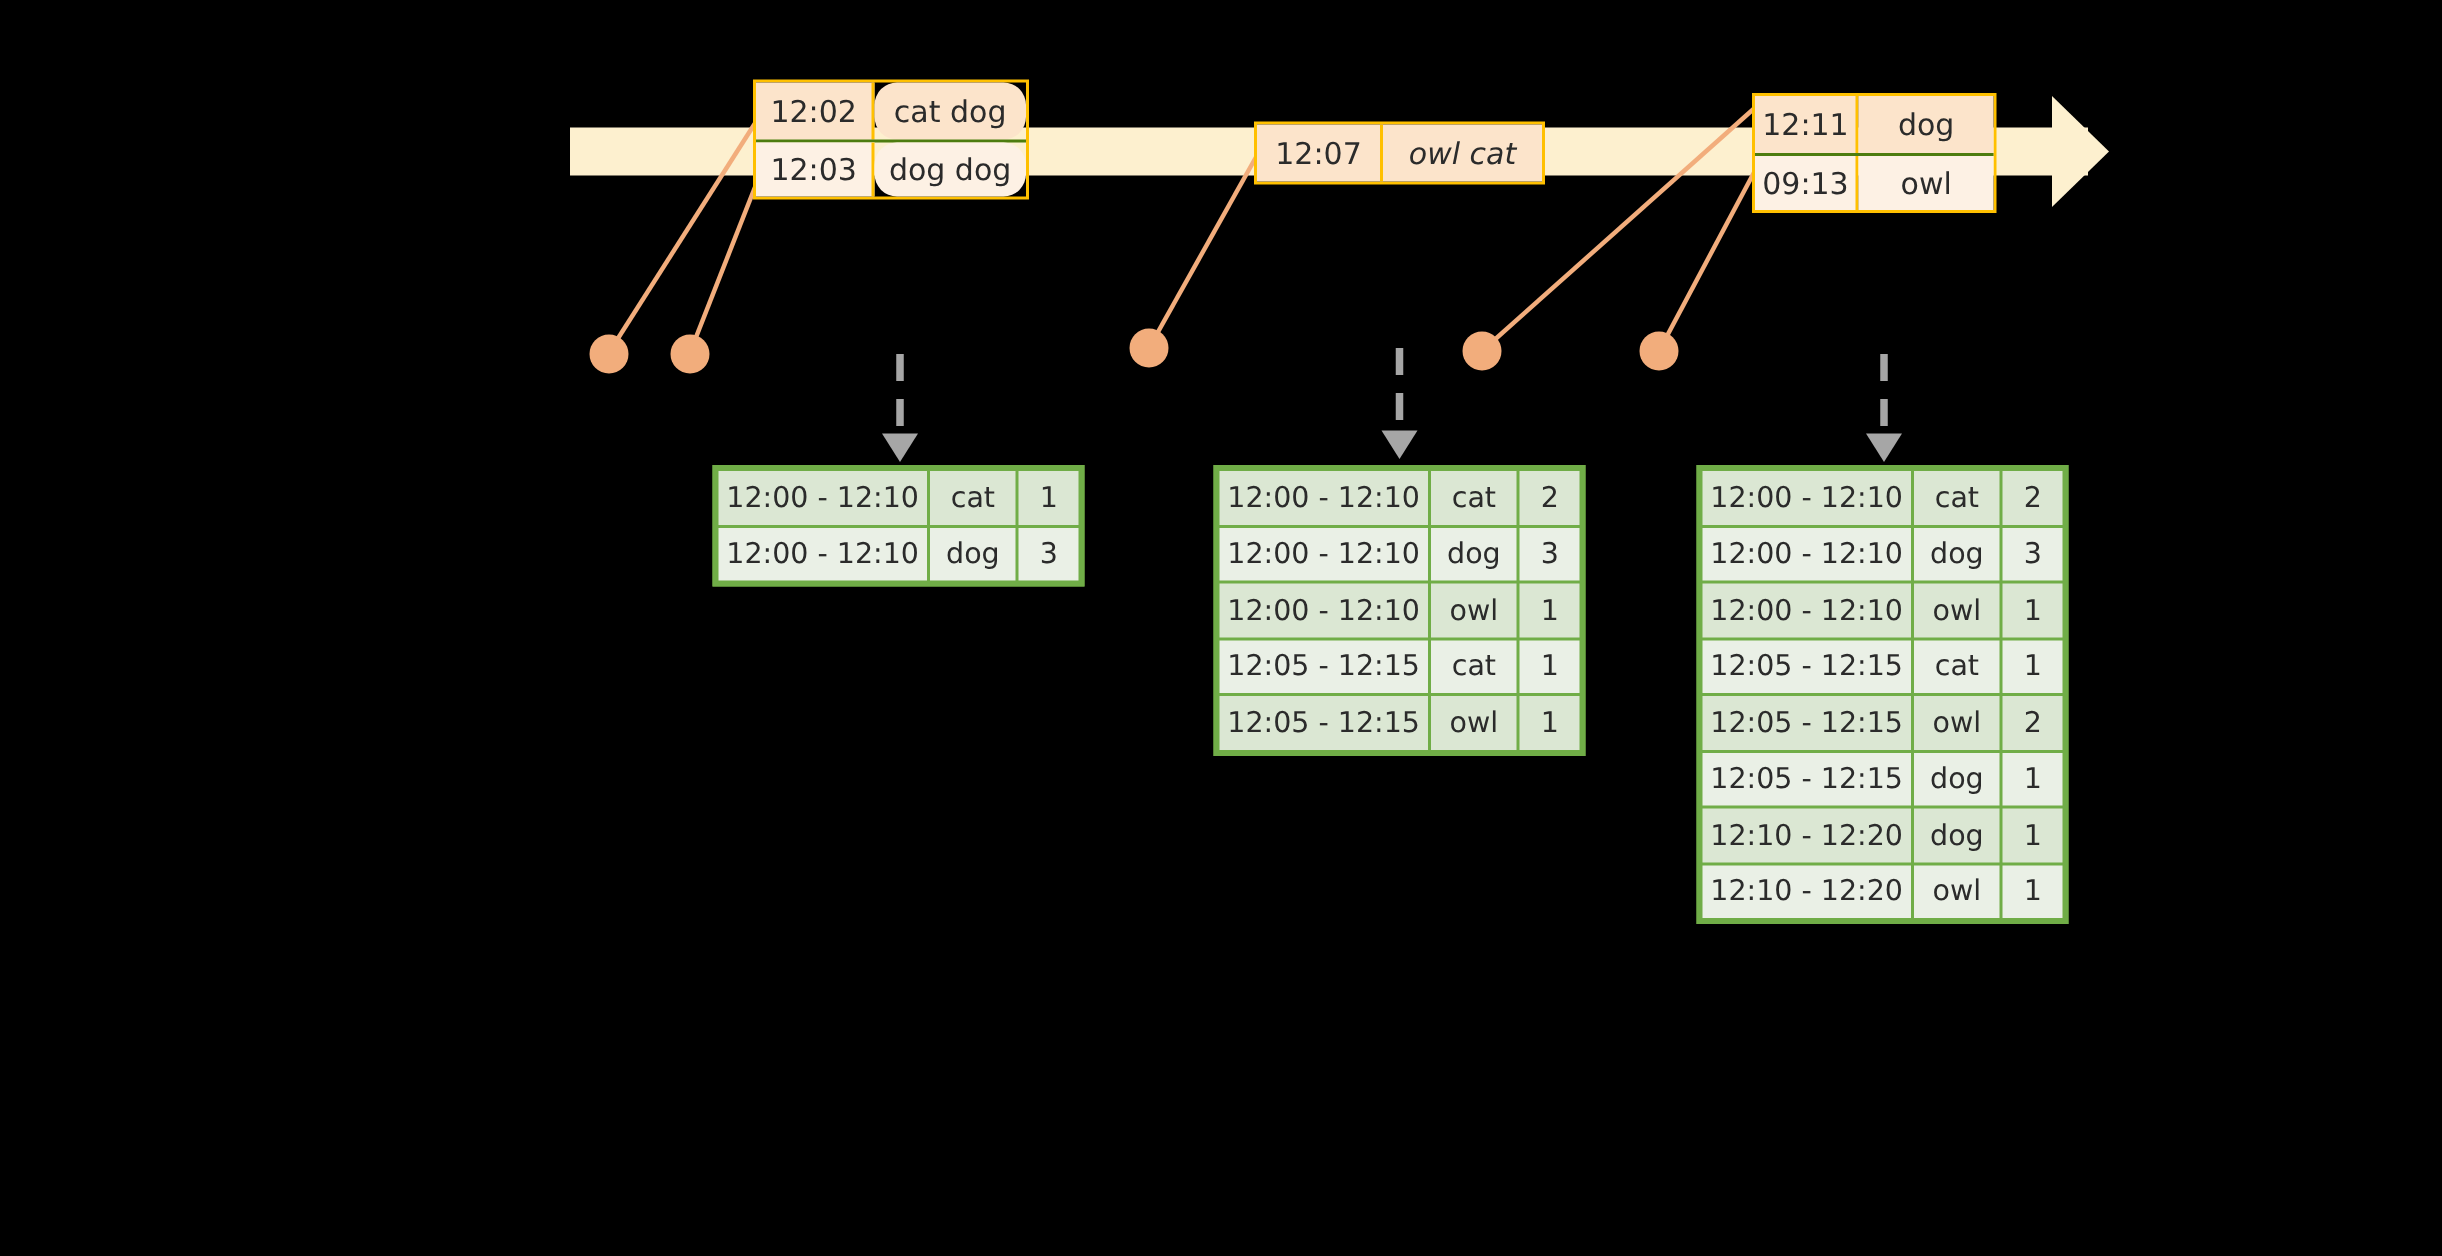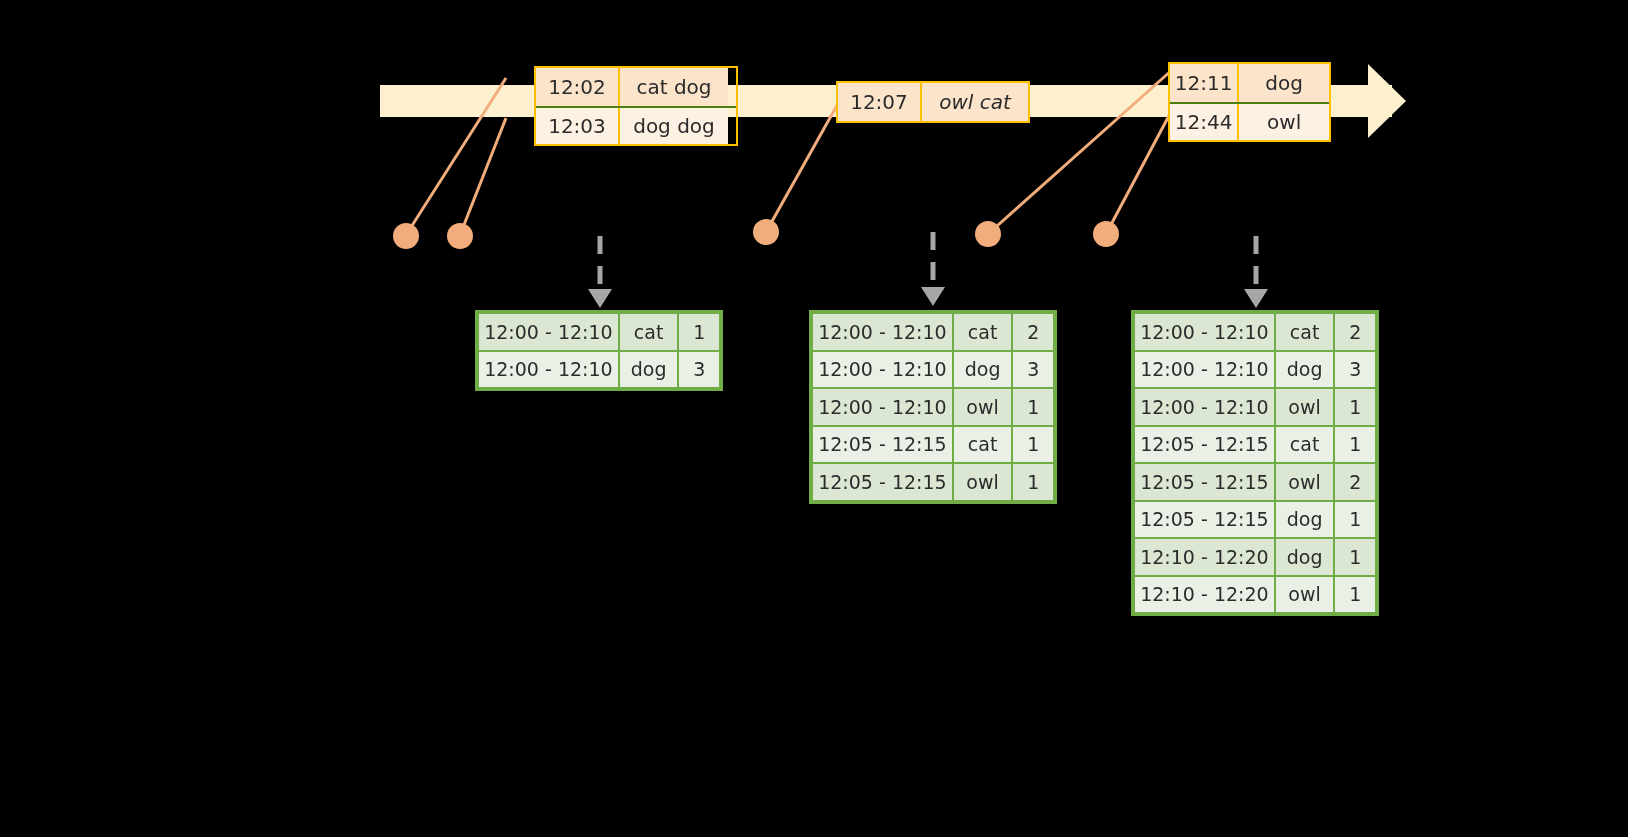--- a/index.html
+++ b/index.html
@@ -58,23 +58,23 @@
     justify-content: center;
     box-sizing: border-box;
     font-size: 20px;
     color: #2b2b2b;
     white-space: nowrap;
   }
   .evt-cell.time { border-right: 2px solid #ffc000; }
   .evt-row.shade .evt-cell { background: #fce4cb; }
   .evt-row.light .evt-cell { background: #fdf1e4; }
 
-  #evt1 { left: 502px; top: 66px; width: 204px; margin-left: 32px; }
+  #evt1 { left: 502px; top: 53px; width: 184px; }
   #evt1 .evt-cell.time { width: 84px; }
-  #evt1 .evt-cell.val  { width: 108px; }
+  #evt1 .evt-cell.val  { width: 108px; border-radius: 15px; }
 
   #evt2 { left: 836px; top: 81px; width: 194px; }
   #evt2 .evt-cell.time { width: 84px; }
   #evt2 .evt-cell.val  { width: 106px; font-style: italic; }
 
   #evt3 { left: 1168px; top: 62px; width: 163px; }
   #evt3 .evt-cell.time { width: 74px; }
   #evt3 .evt-cell.val  { width: 96px; }
 
   
@@ -180,21 +180,21 @@
       <div class="evt-cell val">owl cat</div>
     </div>
   </div>
 
   <div class="evt" id="evt3">
     <div class="evt-row shade">
       <div class="evt-cell time">12:11</div>
       <div class="evt-cell val">dog</div>
     </div>
     <div class="evt-row light">
-      <div class="evt-cell time">12:44</div>
+      <div class="evt-cell time">09:13</div>
       <div class="evt-cell val">owl</div>
     </div>
   </div>
 
   <div class="gtable" id="tbl1">
     <div class="grow shade">
       <div class="gcell rng">12:00 - 12:10</div>
       <div class="gcell key">cat</div>
       <div class="gcell cnt">1</div>
     </div>

